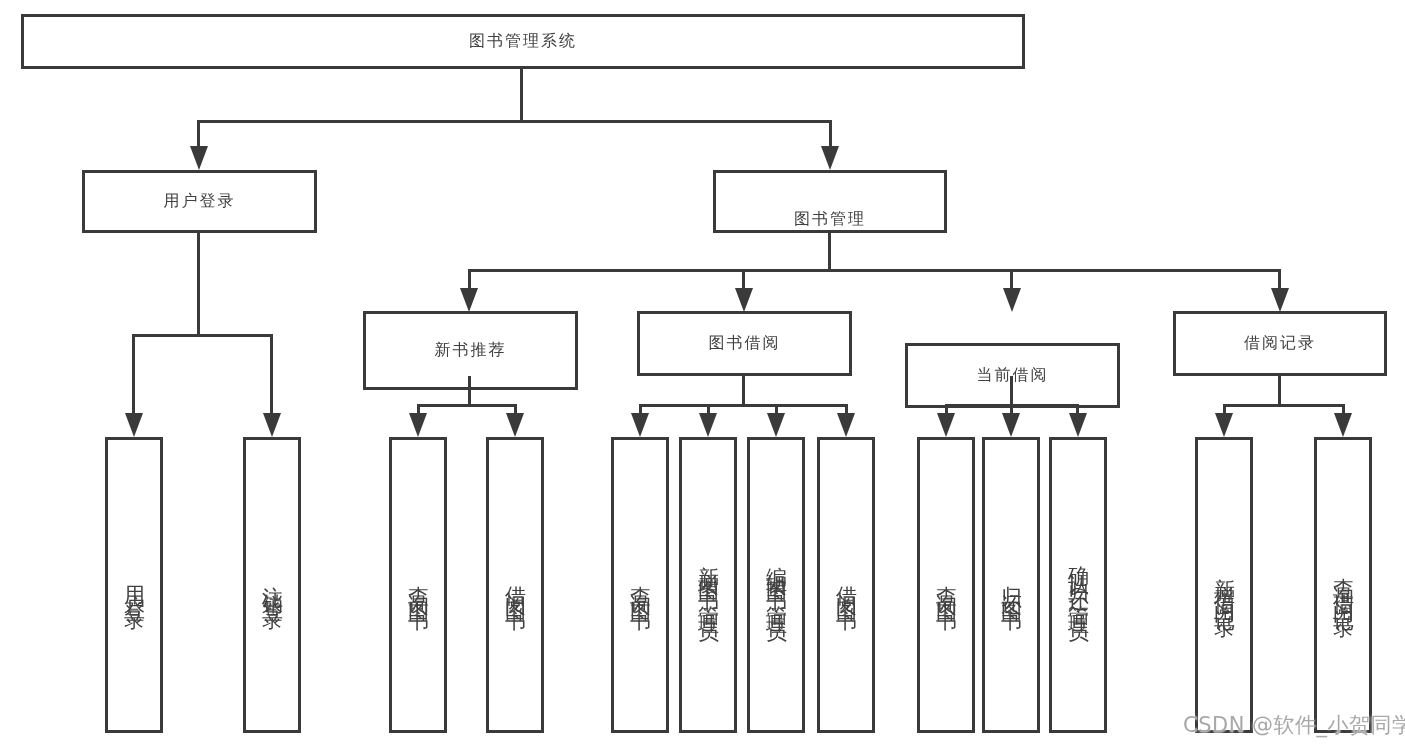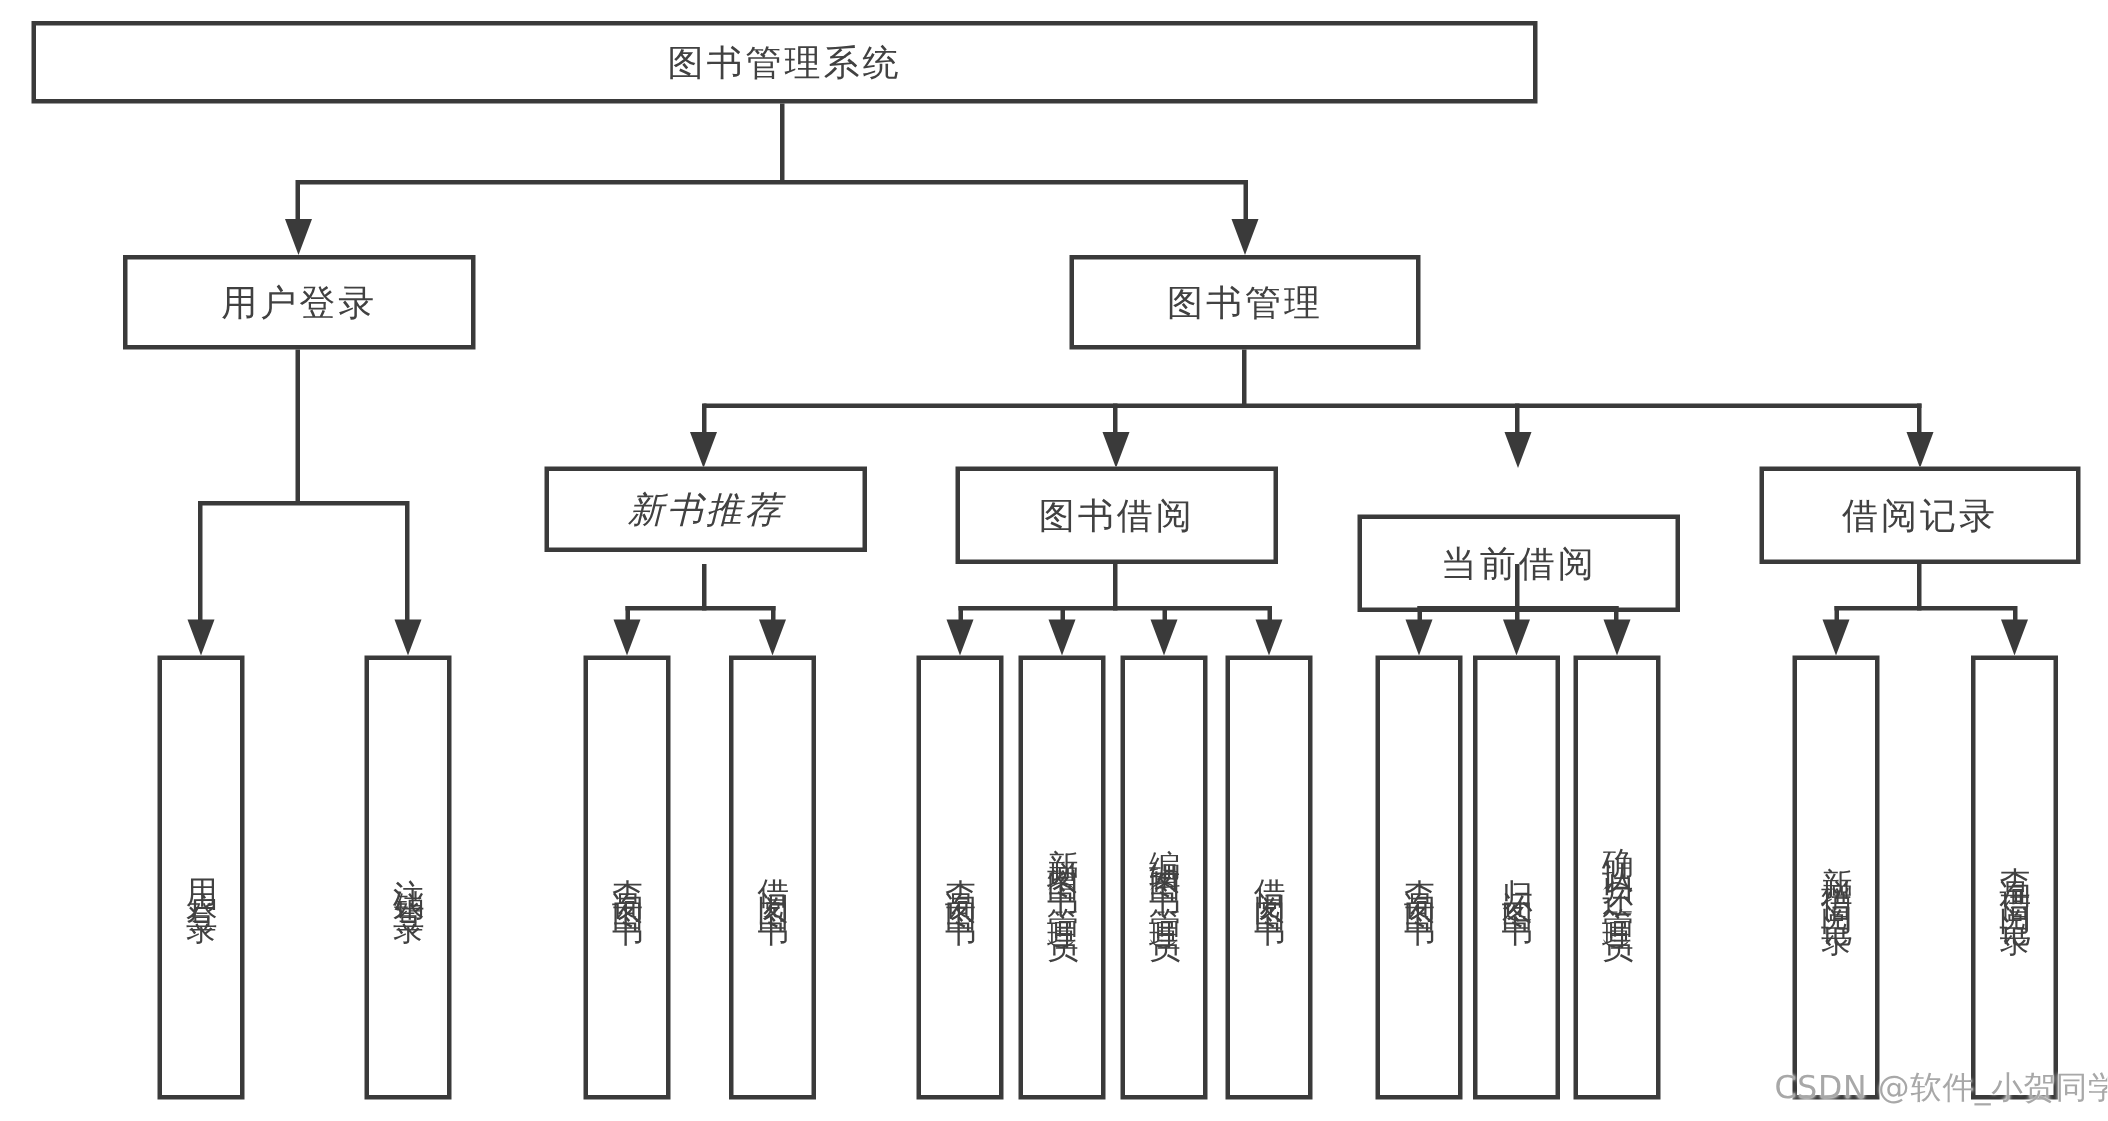--- a/index.html
+++ b/index.html
@@ -3,21 +3,21 @@
 <meta charset="utf-8">
 <style>
   html,body{margin:0;padding:0;background:#ffffff;}
   #canvas{
     position:relative;width:1405px;height:747px;background:#ffffff;
     font-family:"DejaVu Sans","Liberation Sans",sans-serif;overflow:hidden;
   }
   .box{
     position:absolute;box-sizing:border-box;background:#ffffff;
     border:3px solid #3a3a3a;display:flex;align-items:center;justify-content:center;
-    color:#414141;font-size:24px;letter-spacing:2px;white-space:nowrap;
+    color:#414141;font-size:16px;letter-spacing:2px;white-space:nowrap;
   }
   .vbox{
     writing-mode:vertical-rl;text-orientation:mixed;
     font-size:21px;letter-spacing:8px;line-height:1;white-space:normal;
   }
   .hline,.vline{position:absolute;background:#3a3a3a;}
   .hline{height:3px;}
   .vline{width:3px;}
   .arrowhead{
     position:absolute;width:0;height:0;
@@ -42,21 +42,21 @@
   <div class="vline" style="left:520px;top:69px;height:53px;"></div>
   <div class="hline" style="left:198px;top:120px;width:633px;"></div>
   <div class="vline" style="left:197px;top:120px;height:30px;"></div>
   <div class="arrowhead" style="left:190px;top:146px;"></div>
   <div class="vline" style="left:829px;top:120px;height:30px;"></div>
   <div class="arrowhead" style="left:821px;top:146px;"></div>
 
   <div class="box" style="left:82px;top:170px;width:235px;height:63px;">
     <span>用户登录</span>
   </div>
-  <div class="box" style="left:713px;top:170px;width:234px;height:63px;">
+  <div class="box" style="left:713px;top:170px;width:234px;height:63px;align-items:flex-end;">
     <span>图书管理</span>
   </div>
 
   <div class="vline" style="left:197px;top:233px;height:103px;"></div>
   <div class="hline" style="left:134px;top:334px;width:138px;"></div>
   <div class="vline" style="left:132px;top:334px;height:81px;"></div>
   <div class="arrowhead" style="left:125px;top:413px;"></div>
   <div class="vline" style="left:270px;top:334px;height:81px;"></div>
   <div class="arrowhead" style="left:263px;top:413px;"></div>
 
@@ -64,21 +64,21 @@
   <div class="hline" style="left:469px;top:269px;width:812px;"></div>
   <div class="vline" style="left:468px;top:269px;height:23px;"></div>
   <div class="arrowhead" style="left:460px;top:288px;"></div>
   <div class="vline" style="left:742px;top:269px;height:23px;"></div>
   <div class="arrowhead" style="left:735px;top:288px;"></div>
   <div class="vline" style="left:1010px;top:269px;height:23px;"></div>
   <div class="arrowhead" style="left:1003px;top:288px;"></div>
   <div class="vline" style="left:1278px;top:269px;height:23px;"></div>
   <div class="arrowhead" style="left:1271px;top:288px;"></div>
 
-  <div class="box" style="left:363px;top:311px;width:215px;height:57px;font-style:italic;">
+  <div class="box" style="left:363px;top:311px;width:215px;height:79px;">
     <span>新书推荐</span>
   </div>
   <div class="box" style="left:637px;top:311px;width:215px;height:65px;">
     <span>图书借阅</span>
   </div>
   <div class="box" style="left:905px;top:311px;width:215px;height:65px;margin-top:32px;">
     <span>当前借阅</span>
   </div>
   <div class="box" style="left:1173px;top:311px;width:214px;height:65px;">
     <span>借阅记录</span>

